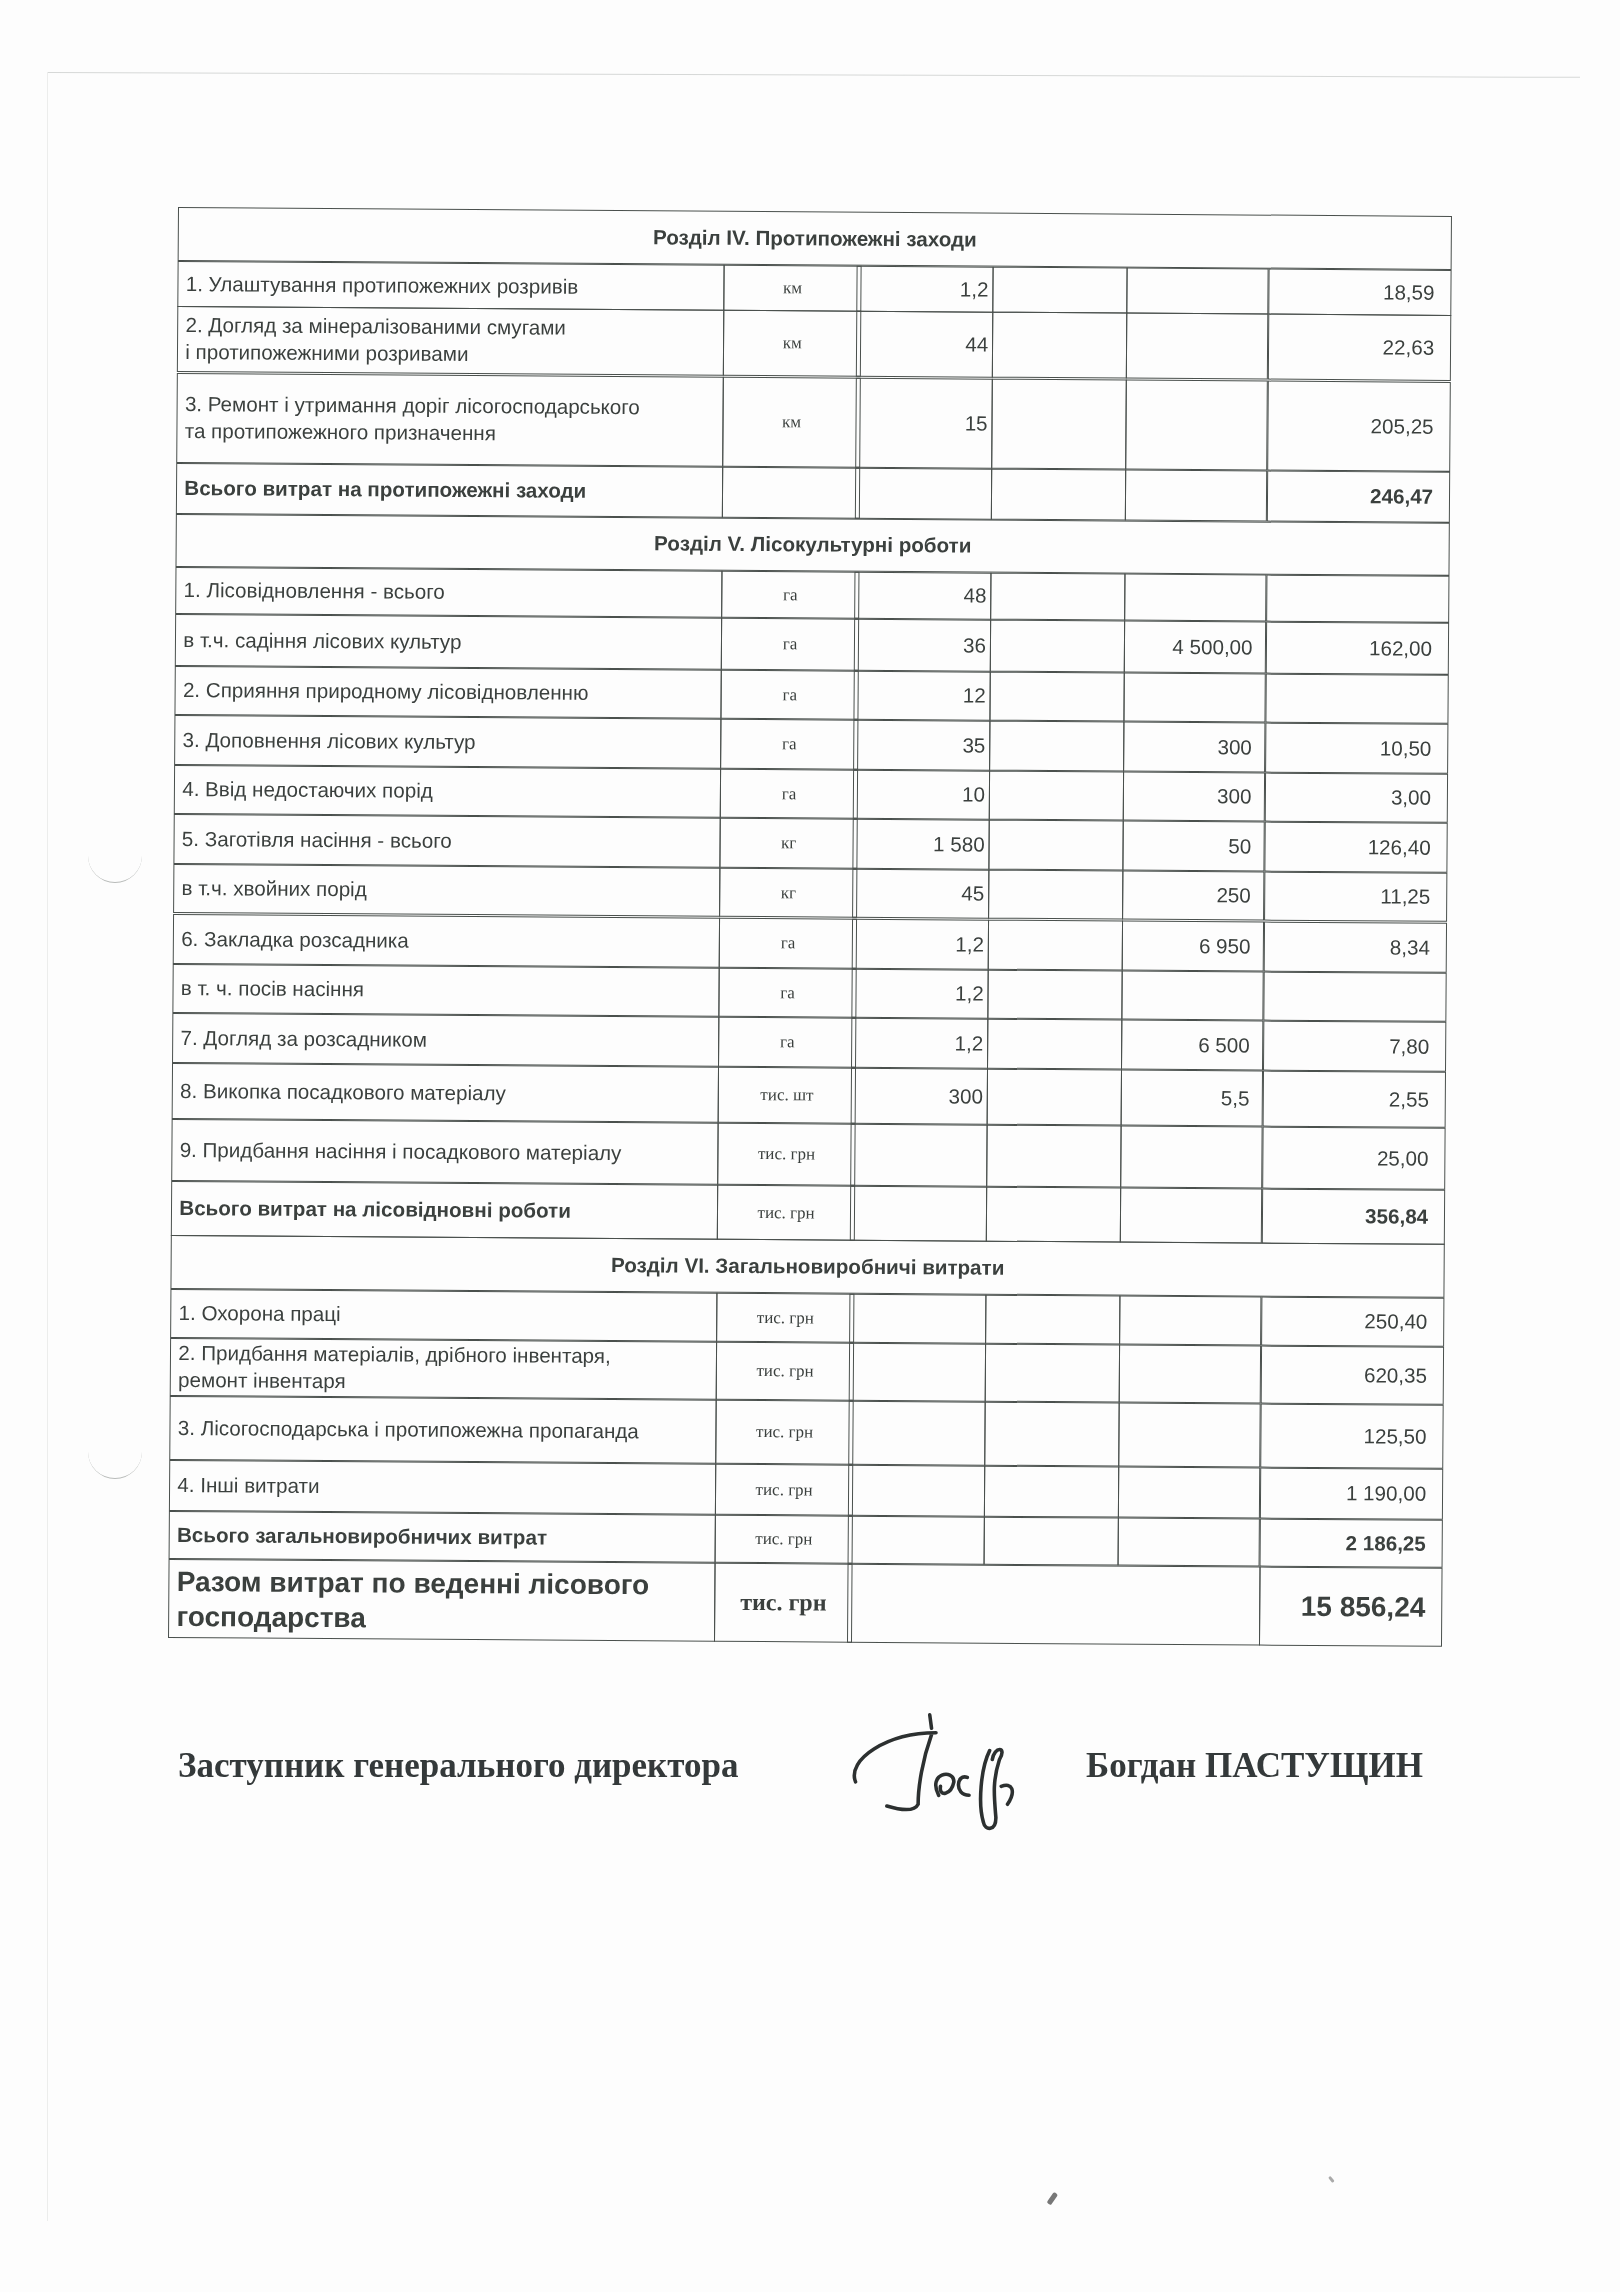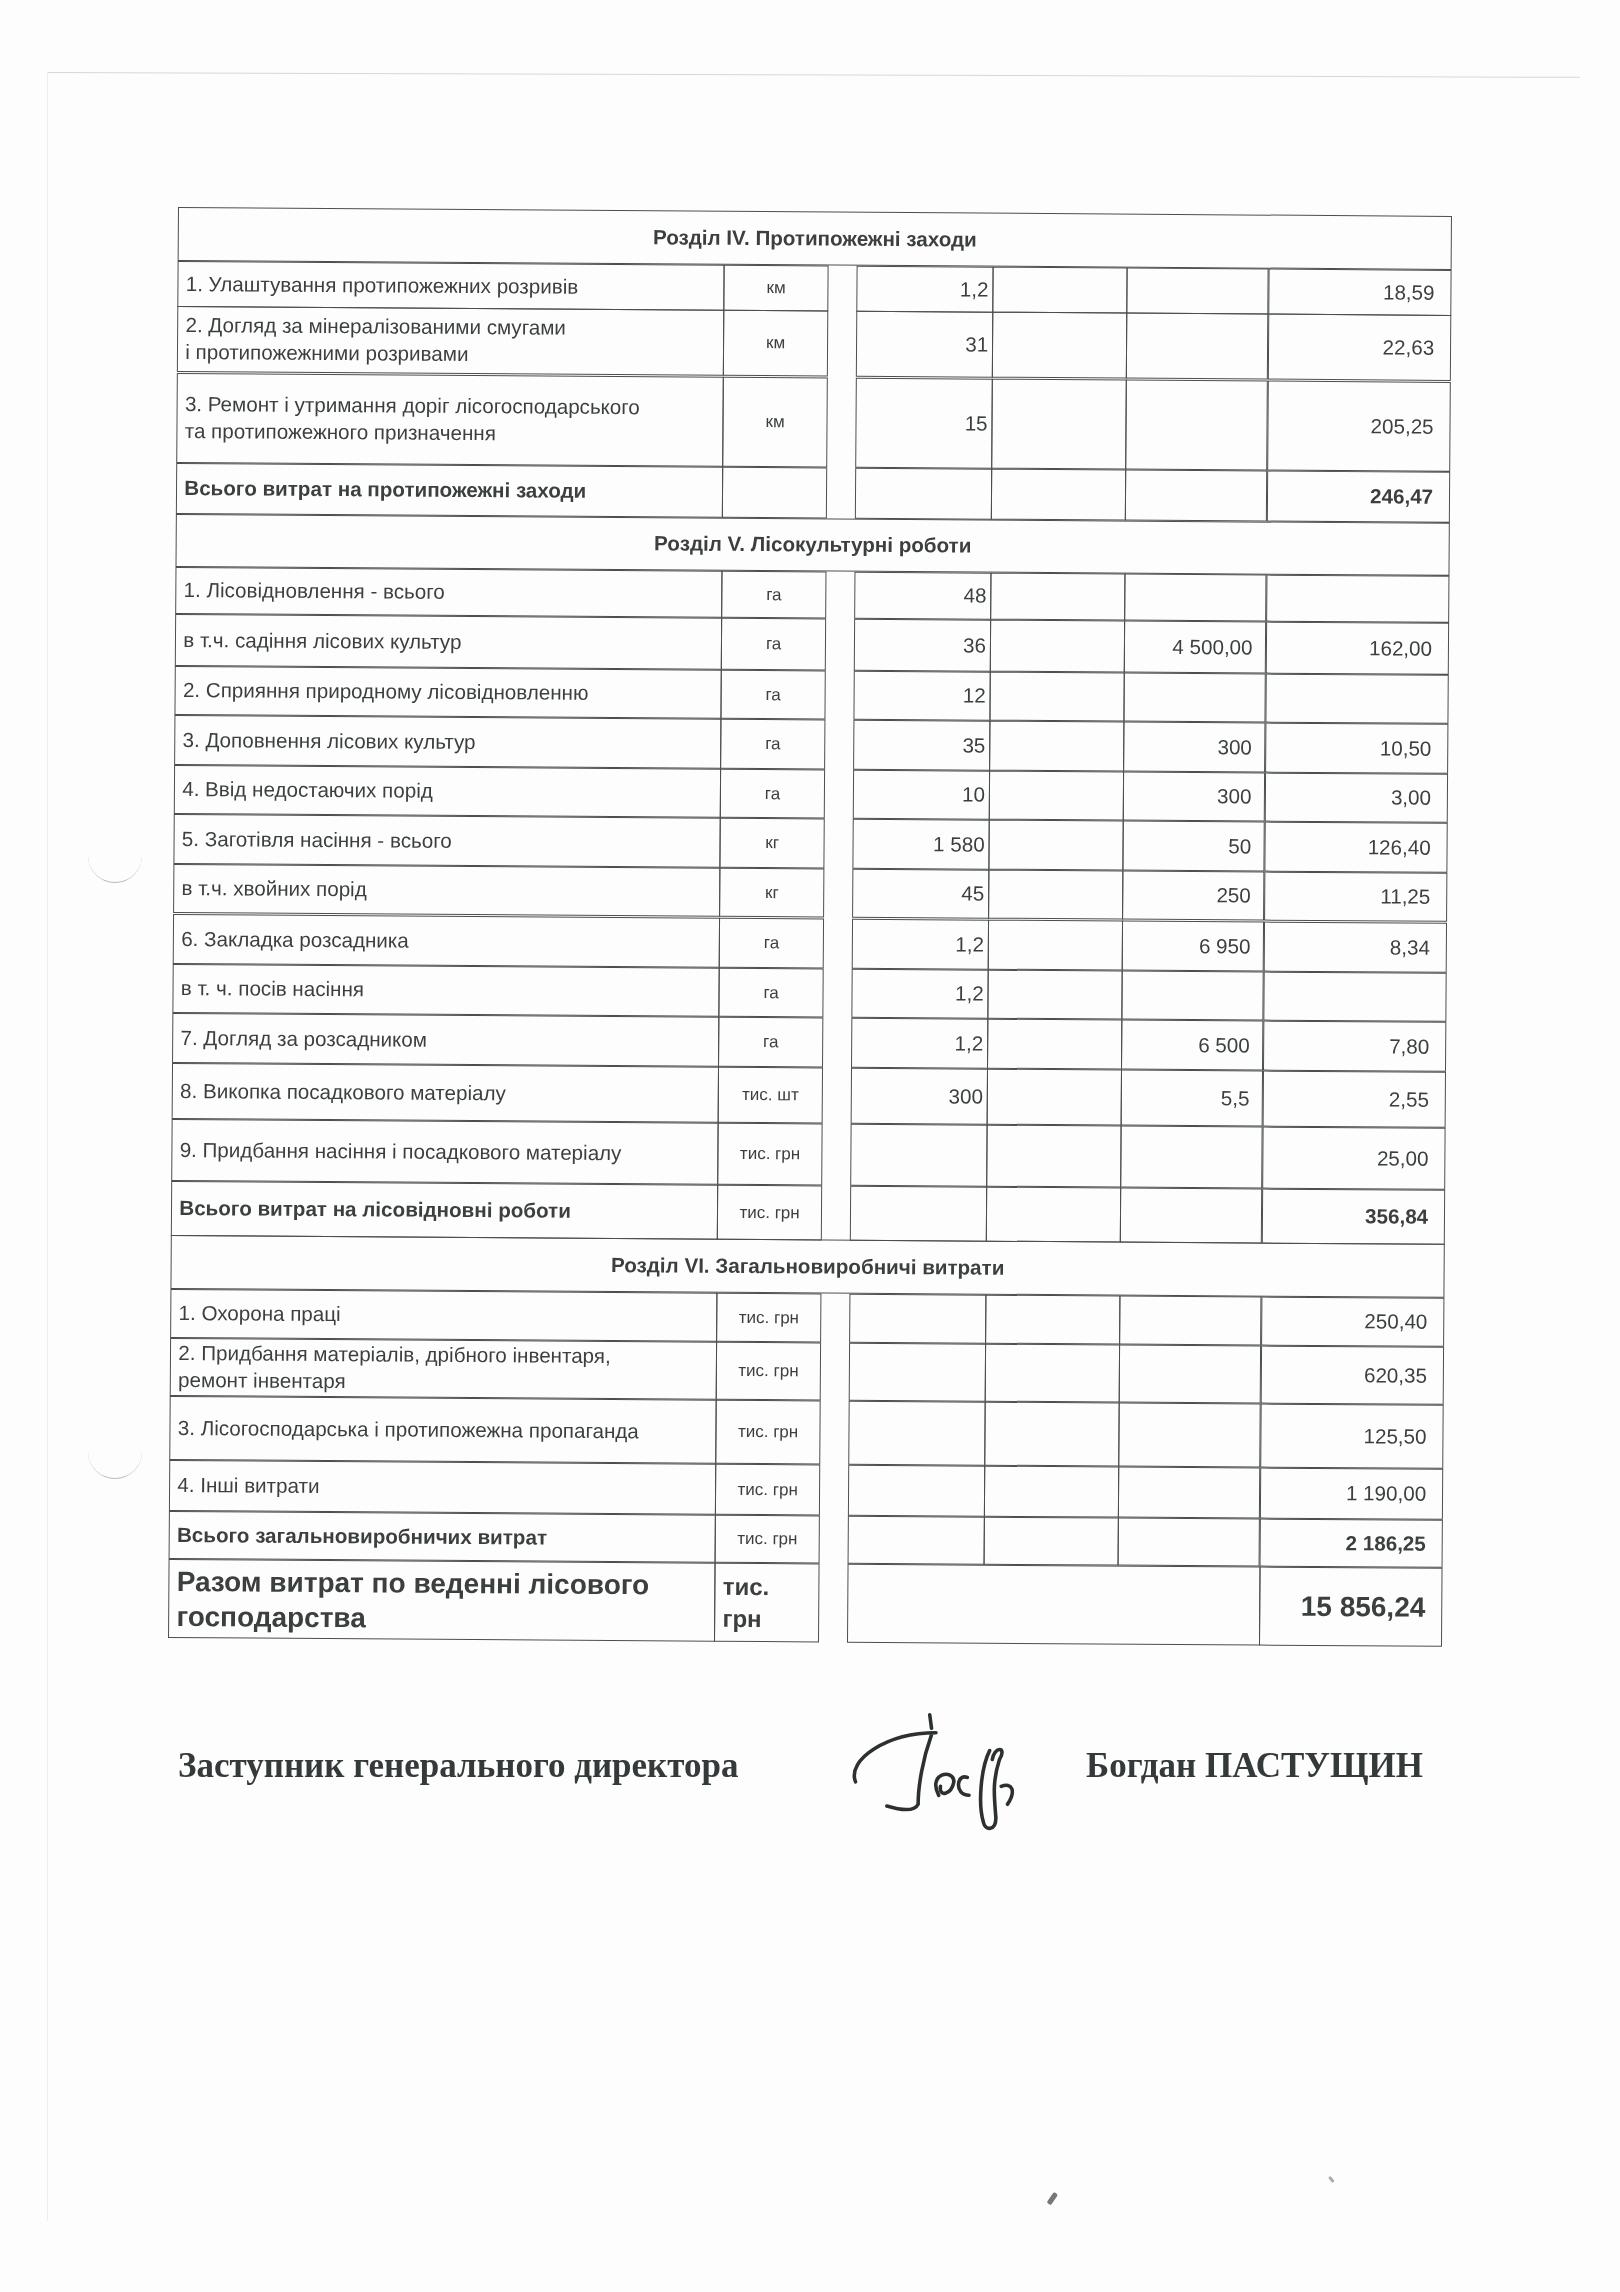--- a/index.html
+++ b/index.html
@@ -5,21 +5,21 @@
   html, body { margin:0; padding:0; }
   body { width:1620px; height:2293px; background:#fdfdfd; position:relative; overflow:hidden;
          font-family:"Liberation Sans", sans-serif; color:#3b403e; }
   .page-edge-top { position:absolute; left:47px; top:72px; width:1533px; height:0; border-top:1.8px solid #d6d8d7; transform:rotate(0.18deg); transform-origin:left top; }
   .page-edge-left { position:absolute; left:47px; top:72px; width:0; height:2149px; border-left:0.9px solid #ecedec; }
   .punch { position:absolute; width:54px; height:27px; border-bottom:1.8px solid #b8bbb9; border-radius:0 0 36px 36px; }
   #doc-table { position:absolute; left:179px; top:208px; width:1274px; transform:rotate(0.4deg); transform-origin:left top; }
   .row { position:absolute; left:0; width:1274px; }
   .cell { position:absolute; top:0; height:100%; box-sizing:border-box; border:1.8px solid #4a504d; margin-left:-0.9px; margin-top:-0.9px; display:flex; align-items:center; padding:0 7.2px; font-size:20.6px; line-height:1.3; }
   .c-name { left:0; width:547px; justify-content:flex-start; }
-  .c-unit { left:546px; width:105px; justify-content:center; font-size:17px; }
+  .c-unit { left:546px; width:138px; justify-content:center; font-size:17px;font-family:Liberation Serif, serif; }
   .c-qty { left:679px; width:137px; justify-content:flex-end; padding-right:4px; }
   .c-empty { left:815px; width:135px; }
   .c-price { left:949px; width:142px; justify-content:flex-end; padding-right:12.5px; }
   .c-total { left:1091px; width:183px; justify-content:flex-end; padding-right:16px; }
   .c-merged { left:679px; width:413px; }
   .c-full { left:0; width:1274px; justify-content:center; font-weight:bold; font-size:20.6px; }
   .bold { font-weight:bold; }
   .big { font-size:28px; font-weight:bold; line-height:1.25; }
   .bigunit { font-size:24px; font-weight:bold; }
   .sig-row { position:absolute; top:1746px; font-family:"Liberation Serif", serif; font-weight:bold; font-size:35px; color:#34393a; }
@@ -62,21 +62,21 @@
     </div>
     <div class="row" style="top: 99px; height: 66px;">
       <div class="cell c-name">
         <span style="white-space: pre-line;">2. Догляд за мінералізованими смугами
 і протипожежними розривами</span>
       </div>
       <div class="cell c-unit">
         <span style="white-space: pre-line;">км</span>
       </div>
       <div class="cell c-qty">
-        <span style="white-space: pre-line;">31</span>
+        <span style="white-space: pre-line;">44</span>
       </div>
       <div class="cell c-empty">
         <span style="white-space: pre-line;"></span>
       </div>
       <div class="cell c-price">
         <span style="white-space: pre-line;"></span>
       </div>
       <div class="cell c-total">
         <span style="white-space: pre-line;">22,63</span>
       </div>

